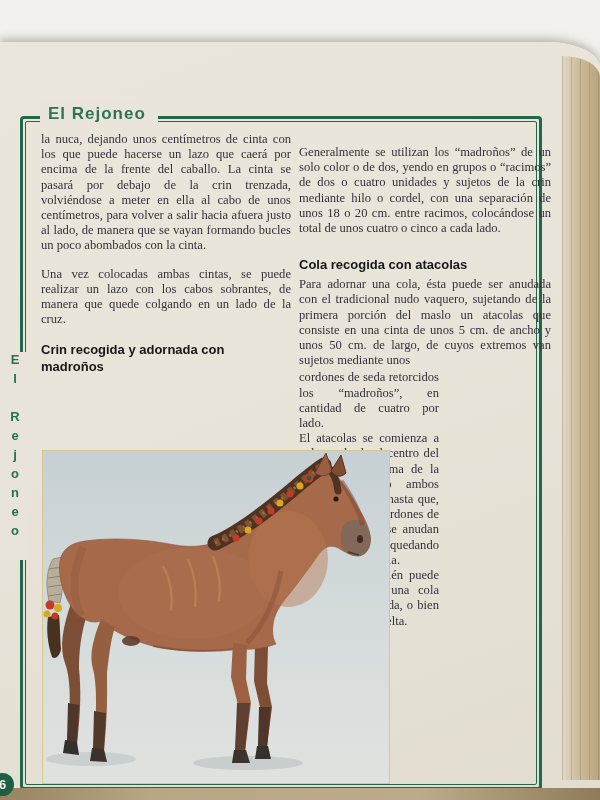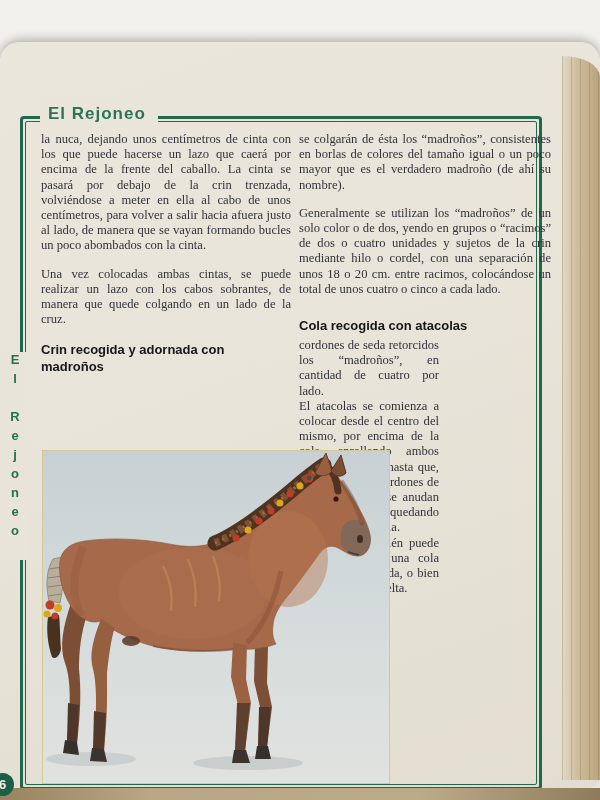--- a/index.html
+++ b/index.html
@@ -7,21 +7,20 @@
     position:relative;width:600px;height:800px;overflow:hidden;
     background:linear-gradient(180deg,#f2f1ed 0%,#eeede8 60%,#e9e7e1 100%);
     font-family:"Liberation Serif", serif;
   }
   
   .page{
     position:absolute;left:0;top:42px;width:600px;height:746px;
     background:linear-gradient(160deg,#eae6dc 0%,#e8e4d9 45%,#e2ddd0 100%);
     border-top-right-radius:52px 26px;
     box-shadow:0 -3px 9px rgba(110,105,90,.45);
-    border-radius:20px;
   }
   .page-stack{
     position:absolute;right:0;top:14px;bottom:8px;width:38px;
     background:
       repeating-linear-gradient(90deg, rgba(140,120,90,.35) 0 1px, rgba(0,0,0,0) 1px 9px),
       linear-gradient(90deg,#e0d9c8 0%,#cdbb98 45%,#b7a37e 100%);
     border-top-right-radius:40px 22px;
   }
   .table-edge{
     position:absolute;left:0;bottom:0;width:600px;height:12px;
@@ -99,23 +98,23 @@
       <span>6</span>
     </div>
 
     <div class="col col-left">
       <p>la nuca, dejando unos centímetros de cinta con los que puede hacerse un lazo que caerá por encima de la frente del caballo. La cinta se pasará por debajo de la crin trenzada, volviéndose a meter en ella al cabo de unos centímetros, para volver a salir hacia afuera justo al lado, de manera que se vayan formando bucles un poco abombados con la cinta.</p>
       <p class="sp">Una vez colocadas ambas cintas, se puede realizar un lazo con los cabos sobrantes, de manera que quede colgando en un lado de la cruz.</p>
       <div class="section-heading heading-crin">Crin recogida y adornada con madroños</div>
     </div>
 
     <div class="col col-right">
-      <p>se colgarán de ésta los “madroños”, consistentes en borlas de colores del tamaño igual o un poco mayor que es el verdadero madroño (de ahí su nombre).</p>
       <p class="sp">Generalmente se utilizan los “madroños” de un solo color o de dos, yendo en grupos o “racimos” de dos o cuatro unidades y sujetos de la crin mediante hilo o cordel, con una separación de unos 18 o 20 cm. entre racimos, colocándose un total de unos cuatro o cinco a cada lado.</p>
       <div class="section-heading heading-cola">Cola recogida con atacolas</div>
+      <p>Para adornar una cola, ésta puede ser anudada con el tradicional nudo vaquero, sujetando de la primera porción del maslo un atacolas que consiste en una cinta de unos 5 cm. de ancho y unos 50 cm. de largo, de cuyos extremos van sujetos mediante unos</p>
       <p class="narrow" style="margin-top:2px;">cordones de seda retorcidos los “madroños”, en cantidad de cuatro por lado.</p>
       <p class="narrow nsp">El atacolas se comienza a colocar desde el centro del mismo, por encima de la cola, enrollando ambos cabos sobre ésta hasta que, finalmente, los cordones de los “madroños” se anudan sobre la cola quedando colgando sobre ella.</p>
       <p class="narrow nsp">El atacolas también puede colocarse sobre una cola trenzada y recogida, o bien sobre una cola suelta.</p>
     </div>
 
     <div class="illustration-box" title="Caballo castaño con la crin trenzada adornada con madroños rojos y amarillos y la cola recogida con atacolas">
       <svg width="346" height="332" viewBox="0 0 346 332">
 
         <ellipse cx="205" cy="312" rx="55" ry="7" fill="#b5bdbf" opacity="0.55"></ellipse>
         <ellipse cx="48" cy="308" rx="45" ry="7" fill="#b5bdbf" opacity="0.5"></ellipse>

